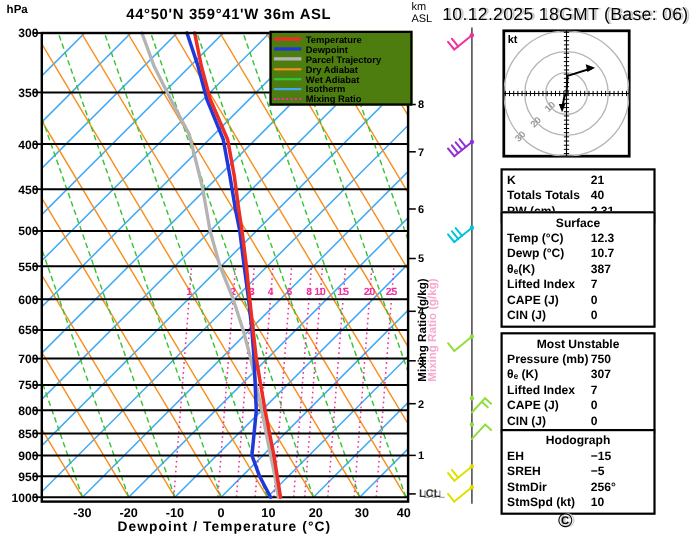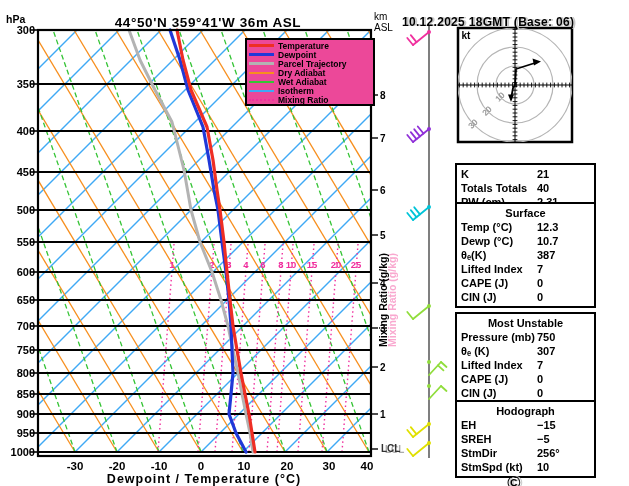--- a/index.html
+++ b/index.html
@@ -1,24 +1,24 @@
 <!DOCTYPE html>
 <html><head>
 <meta charset="utf-8">
 <style>
   html,body{margin:0;padding:0;background:#fff;}
   #page{position:relative;width:629px;height:486px;background:#fff;overflow:hidden;
         font-family:"Liberation Sans",sans-serif;color:#000;}
   #main-svg{position:absolute;left:0;top:0;z-index:1;}
-  .ov{position:absolute;z-index:2;margin-top:10px;}
+  .ov{position:absolute;z-index:2;}
   #title{left:38px;top:5px;width:340px;text-align:center;font-size:13.5px;font-weight:bold;letter-spacing:.6px;}
   #hpa{left:6px;top:3px;font-size:10.5px;font-weight:bold;}
   #kmasl{left:374px;top:1px;font-size:10px;font-weight:normal;line-height:11px;}
-  #datetime{left:402px;top:5px;width:225px;font-size:12px;font-weight:bold;letter-spacing:.3px;text-shadow:2px 0 0 #c9c9c9;}
-  #legend{left:245px;top:28px;width:124px;border:2.5px solid #000;background:#ec4899;padding:1px 0 0 2px;}
+  #datetime{left:402px;top:5px;width:225px;font-size:16px;font-weight:normal;letter-spacing:.3px;text-shadow:2px 0 0 #c9c9c9;}
+  #legend{left:245px;top:28px;width:124px;border:2.5px solid #000;background:#4d7c0f;padding:1px 0 0 2px;}
   .lrow{display:flex;align-items:center;height:9px;}
   .lsample{width:25px;margin-right:4px;flex:0 0 25px;}
   .llab{font-size:8.5px;font-weight:bold;white-space:nowrap;}
   .tbox{left:455px;width:129px;border:2px solid #000;background:#fff;padding:2px 4px;font-size:11px;font-weight:bold;}
   .trow{position:relative;line-height:14px;white-space:nowrap;}
   .trow .val{position:absolute;left:76px;}
   .thead{text-align:center;line-height:14px;}
   #sec0{top:153px;} #sec1{top:192px;} #sec2{top:302px;} #sec3{top:390px;}
   #footer{left:434px;top:463px;width:160px;text-align:center;font-size:18px;font-weight:bold;text-shadow:2px 0 0 #c9c9c9;}
 </style>

